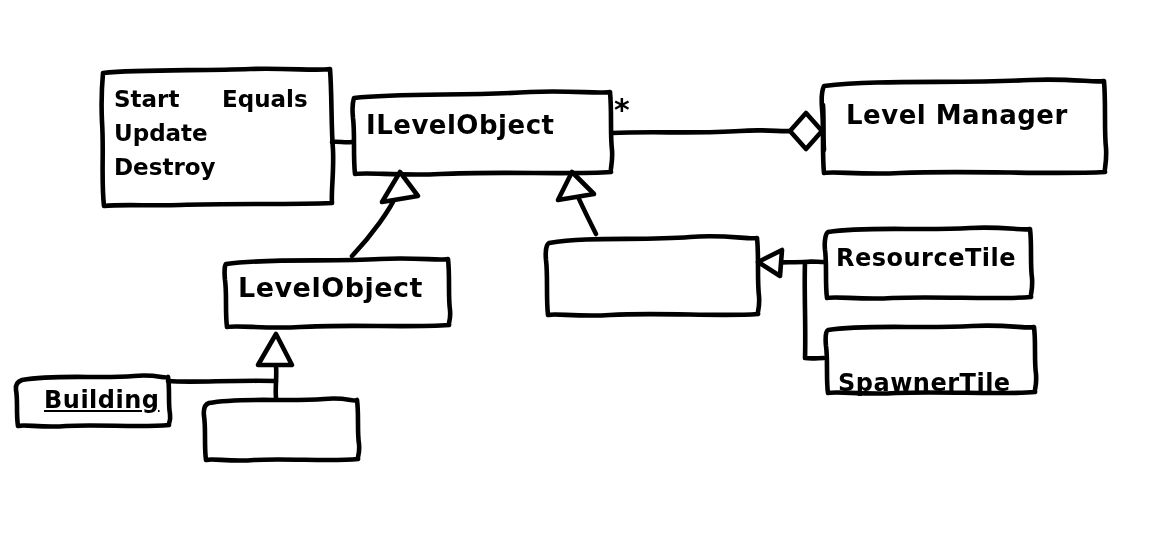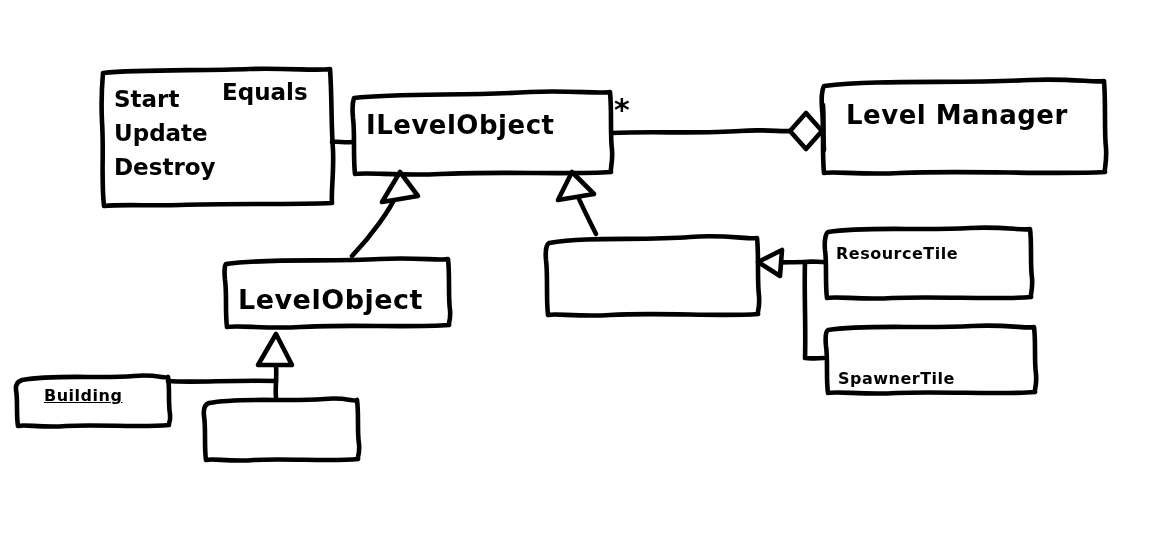--- a/index.html
+++ b/index.html
@@ -27,22 +27,22 @@
     position: absolute;
     color: #000000;
     font-family: "DejaVu Sans", sans-serif;
     font-weight: 600;
     white-space: nowrap;
     letter-spacing: 0.5px;
     transform-origin: left top;
     pointer-events: none;
   }
   .label-big   { font-size: 26px; }
-  .label-mid   { font-size: 27px; margin-top: 12px; }
-  .label-small { font-size: 16px; }
+  .label-mid   { font-size: 27px; }
+  .label-small { font-size: 24px; }
   .method-col {
     position: absolute;
     color: #000000;
     font-family: "DejaVu Sans", sans-serif;
     font-weight: 600;
     font-size: 23px;
     line-height: 34px;
     white-space: nowrap;
   }
   .mult {
@@ -132,21 +132,21 @@
 
     </g>
   </svg>
 
   <div class="method-col" style="left:114px; top:82px;">
     <div>Start</div>
     <div>Update</div>
     <div>Destroy</div>
   </div>
 
-  <div class="method-col" style="left:222px; top:75px;">
+  <div class="method-col" style="left:222px; top:82px;">
     <div>Equals</div>
   </div>
 
   <div class="node-label label-big" style="left:366px; top:110px;">ILevelObject</div>
 
   <div class="mult" style="left:614px; top:92px;">*</div>
 
   <div class="node-label label-big" style="left:846px; top:100px;">Level Manager</div>
 
   <div class="node-label label-mid" style="left:238px; top:272px;">LevelObject</div>

